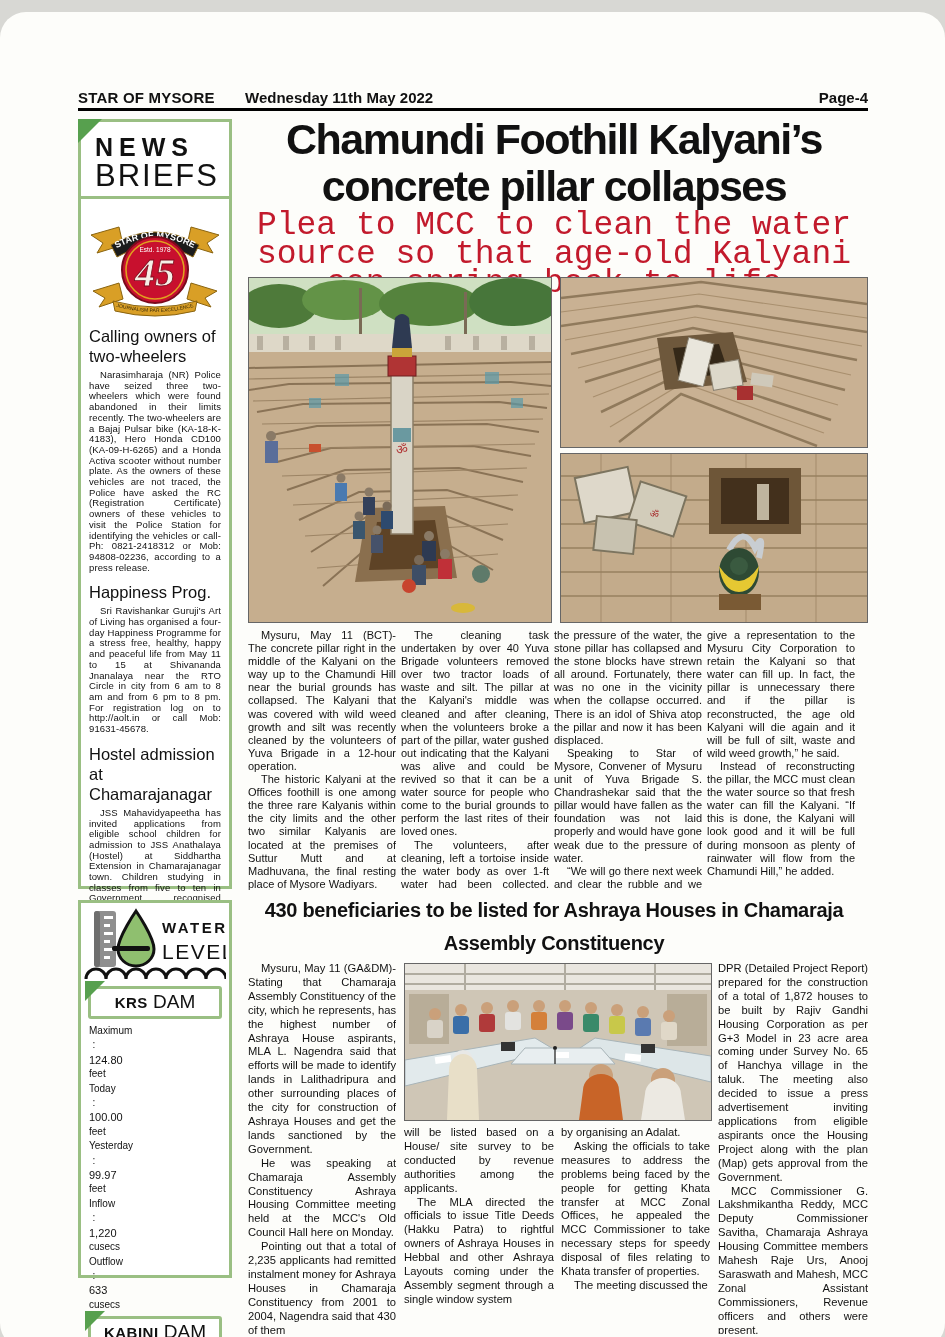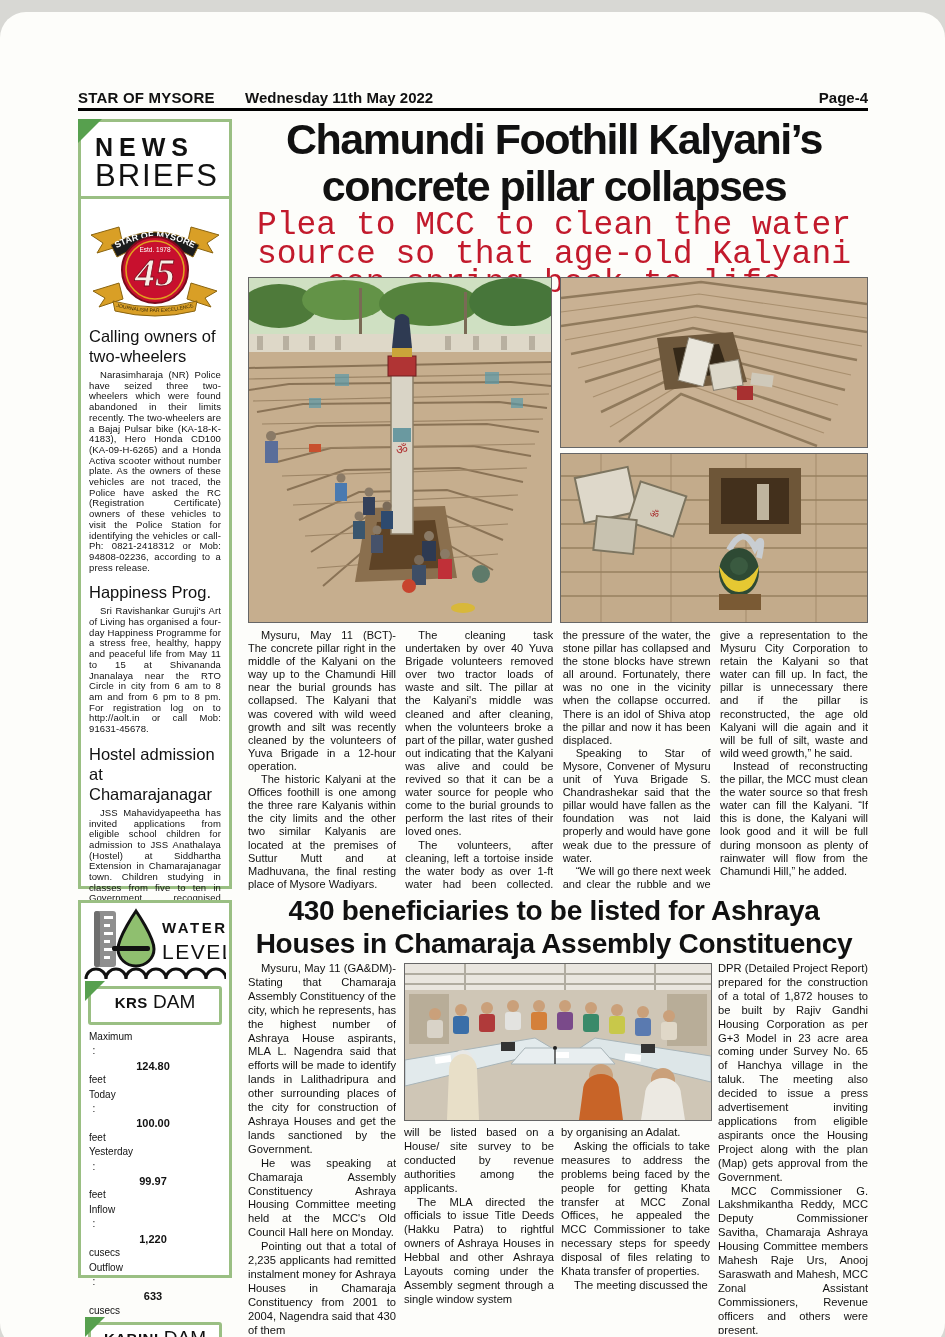--- a/index.html
+++ b/index.html
@@ -27,52 +27,52 @@
 
   #briefs-list{padding:0 8px;}
   .brief h3{font-size:16.5px;font-weight:normal;line-height:20px;margin:9px 0 4px 0;}
   .brief p{font-size:9.5px;line-height:10.7px;text-align:justify;margin:0;text-indent:11px;
            letter-spacing:0.1px;}
 
   
   .water-graphic{display:block;margin:4px auto 0 auto;}
   .dam{margin:1px 5px 4px 5px;}
   .dam-header{position:relative;border:3px solid #9abf83;border-radius:3px;text-align:center;
-              padding:2px 0 9px 0;margin:3px 2px 5px 2px;background:#fff;}
+              padding:2px 0 3px 0;margin:3px 2px 5px 2px;background:#fff;}
   .dam-fold{position:absolute;left:-6px;top:-8px;width:0;height:0;
             border-top:20px solid #57a04e;border-right:20px solid transparent;}
   .dam-name-bold{font-weight:bold;font-size:15px;letter-spacing:0.5px;}
   .dam-name-rest{font-size:19px;font-weight:normal;}
   .dam-row{display:flex;font-size:10px;line-height:14.4px;padding:0 3px;flex-direction:column;}
   .dam-label{width:56px;}
   .dam-colon{width:10px;text-align:center;}
-  .dam-value{flex:1;text-align:center;font-weight:bold;font-size:11px;padding-right:4px;}
+  .dam-value{flex:1;text-align:left;font-weight:normal;font-size:11px;padding-right:4px;}
   .dam-unit{width:40px;}
 
   
   .headline1{position:absolute;left:238px;top:104px;width:632px;text-align:center;
              font-weight:bold;font-size:43px;line-height:47px;letter-spacing:-1.5px;}
   .subhead1{position:absolute;left:238px;top:199px;width:632px;text-align:center;
             font-family:Liberation Mono, monospace;font-size:33px;line-height:29px;color:#c21a2c;}
 
   .photo{position:absolute;overflow:hidden;border:1px solid #666;box-sizing:border-box;background:#c8b294;}
   #photo-main{left:248px;top:265px;width:304px;height:346px;}
   #photo-tr{left:560px;top:265px;width:308px;height:171px;}
   #photo-br{left:560px;top:441px;width:308px;height:170px;}
   #photo-meeting{left:404px;top:951px;width:308px;height:158px;}
 
-  .cols{position:absolute;display:flex;gap:5px;justify-content:space-between;}
+  .cols{position:absolute;display:flex;gap:5px;}
   #a1cols{left:248px;top:617px;width:620px;height:263px;}
   .newscol{width:148px;overflow:hidden;}
   .newscol p{font-size:11px;line-height:13.1px;text-align:justify;margin:0;text-indent:13px;}
   .newscol p.cont{text-indent:0;}
 
   
   .headline2{position:absolute;left:238px;top:882px;width:632px;text-align:center;
-             font-weight:bold;font-size:28px;line-height:33px;letter-spacing:-0.3px;}
+             font-weight:bold;font-size:20px;line-height:33px;letter-spacing:-0.3px;}
   .a2col{position:absolute;overflow:hidden;}
   .a2col p{font-size:11.2px;line-height:13.9px;text-align:justify;margin:0;text-indent:13px;}
   .a2col p.cont{text-indent:0;}
   #a2col1{left:248px;top:950px;width:148px;height:372px;}
   #a2col2{left:404px;top:1114px;width:150px;height:208px;}
   #a2col3{left:561px;top:1114px;width:149px;height:208px;}
   #a2col4{left:718px;top:950px;width:150px;height:372px;}
 </style>
 </head>
 <body>

